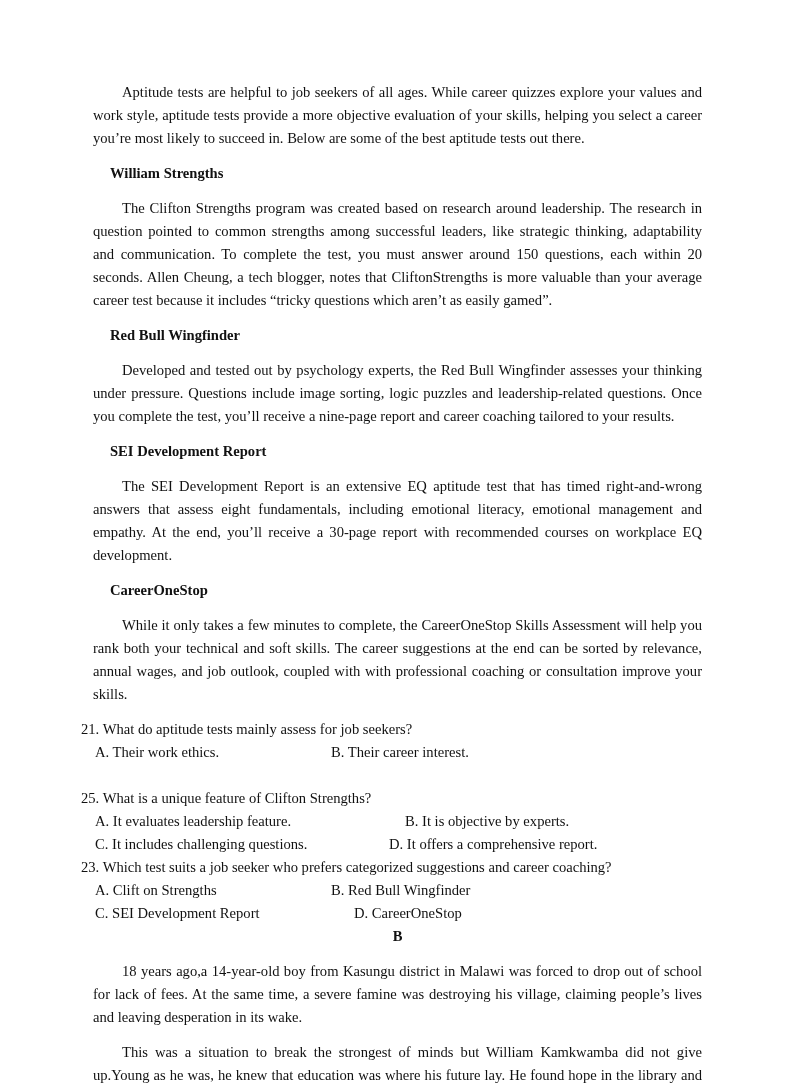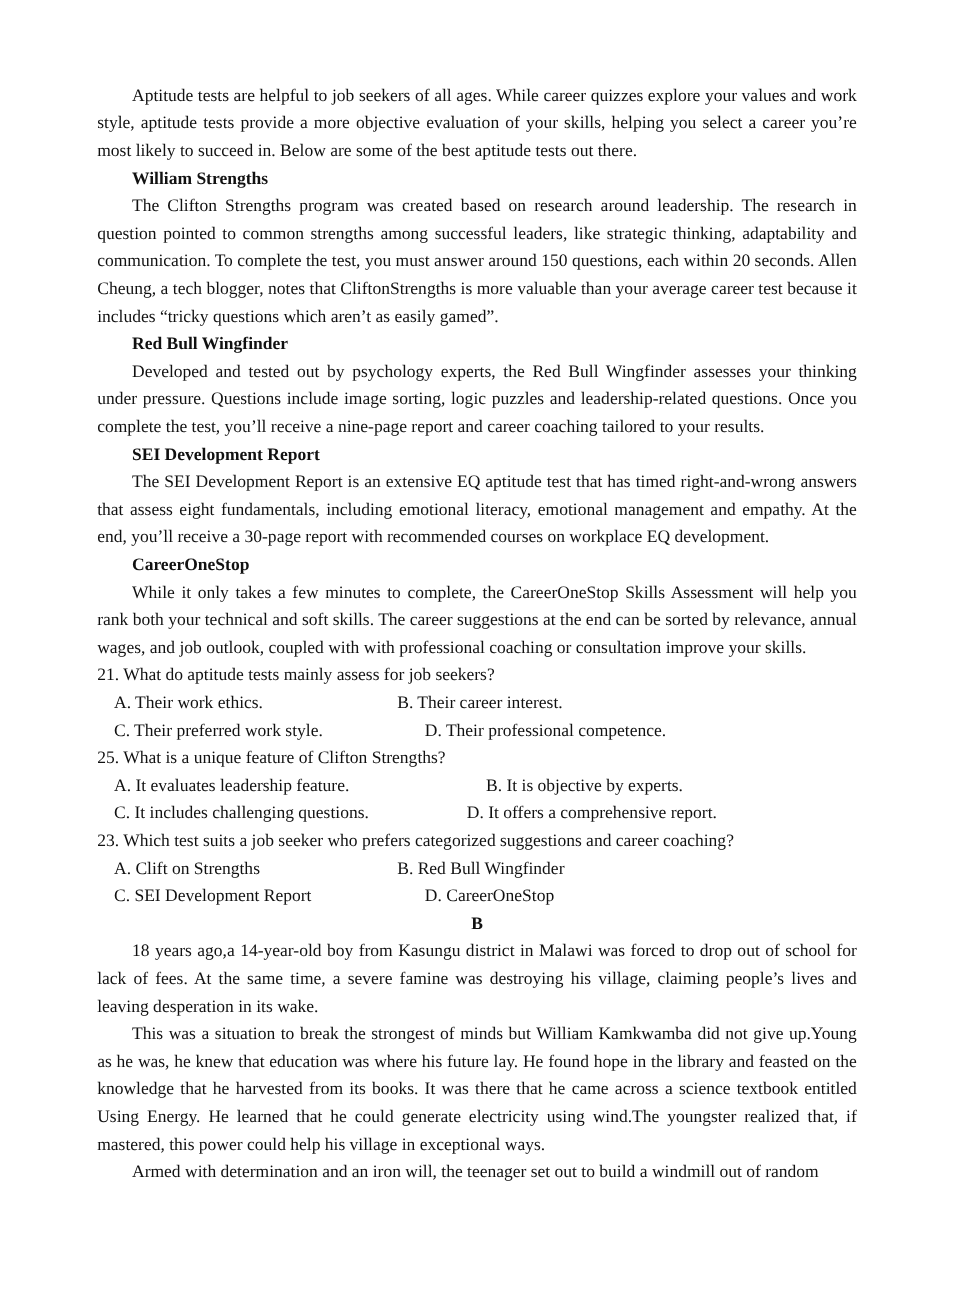--- a/index.html
+++ b/index.html
@@ -3,21 +3,21 @@
 <meta charset="utf-8">
 <style>
   html, body { margin: 0; padding: 0; background: #ffffff; }
   body {
     width: 794px; height: 1087px; position: relative; overflow: hidden;
     font-family: "Liberation Serif", "DejaVu Serif", serif;
     color: #111111;
     font-size: 14.6px;
   }
   .page { position: absolute; left: 81px; top: 69px; width: 633px; }
-  .para { text-align: justify; text-align-last: left; line-height: 23px; margin: 0; }
+  .para { text-align: justify; text-align-last: left; line-height: 23px; margin: 12px; }
   .para.indent { text-indent: 29px; }
   .heading { font-weight: bold; padding-left: 29px; height: 23px; line-height: 23px; }
   .question { height: 23px; line-height: 23px; white-space: nowrap; }
   .opt-row { position: relative; height: 23px; line-height: 23px; }
   .opt { position: absolute; top: 0; white-space: nowrap; }
   .section-letter { text-align: center; font-weight: bold; height: 23px; line-height: 23px; }
 </style>
 </head>
 <body>
 
@@ -36,22 +36,20 @@
 
   <div class="heading">CareerOneStop</div>
   <p class="para indent">While it only takes a few minutes to complete, the CareerOneStop Skills Assessment will help you rank both your technical and soft skills. The career suggestions at the end can be sorted by relevance, annual wages, and job outlook, coupled with with professional coaching or consultation improve your skills.</p>
 
   <div class="question">21. What do aptitude tests mainly assess for job seekers?</div>
   <div class="opt-row">
     <span class="opt" style="left:14px">A. Their work ethics.</span>
     <span class="opt" style="left:250px">B. Their career interest.</span>
   </div>
   <div class="opt-row">
-    <span class="opt" style="left:14px">C. Their preferred work style.</span>
-    <span class="opt" style="left:273px">D. Their professional competence.</span>
   </div>
 
   <div class="question">25. What is a unique feature of Clifton Strengths?</div>
   <div class="opt-row">
     <span class="opt" style="left:14px">A. It evaluates leadership feature.</span>
     <span class="opt" style="left:324px">B. It is objective by experts.</span>
   </div>
   <div class="opt-row">
     <span class="opt" style="left:14px">C. It includes challenging questions.</span>
     <span class="opt" style="left:308px">D. It offers a comprehensive report.</span>

